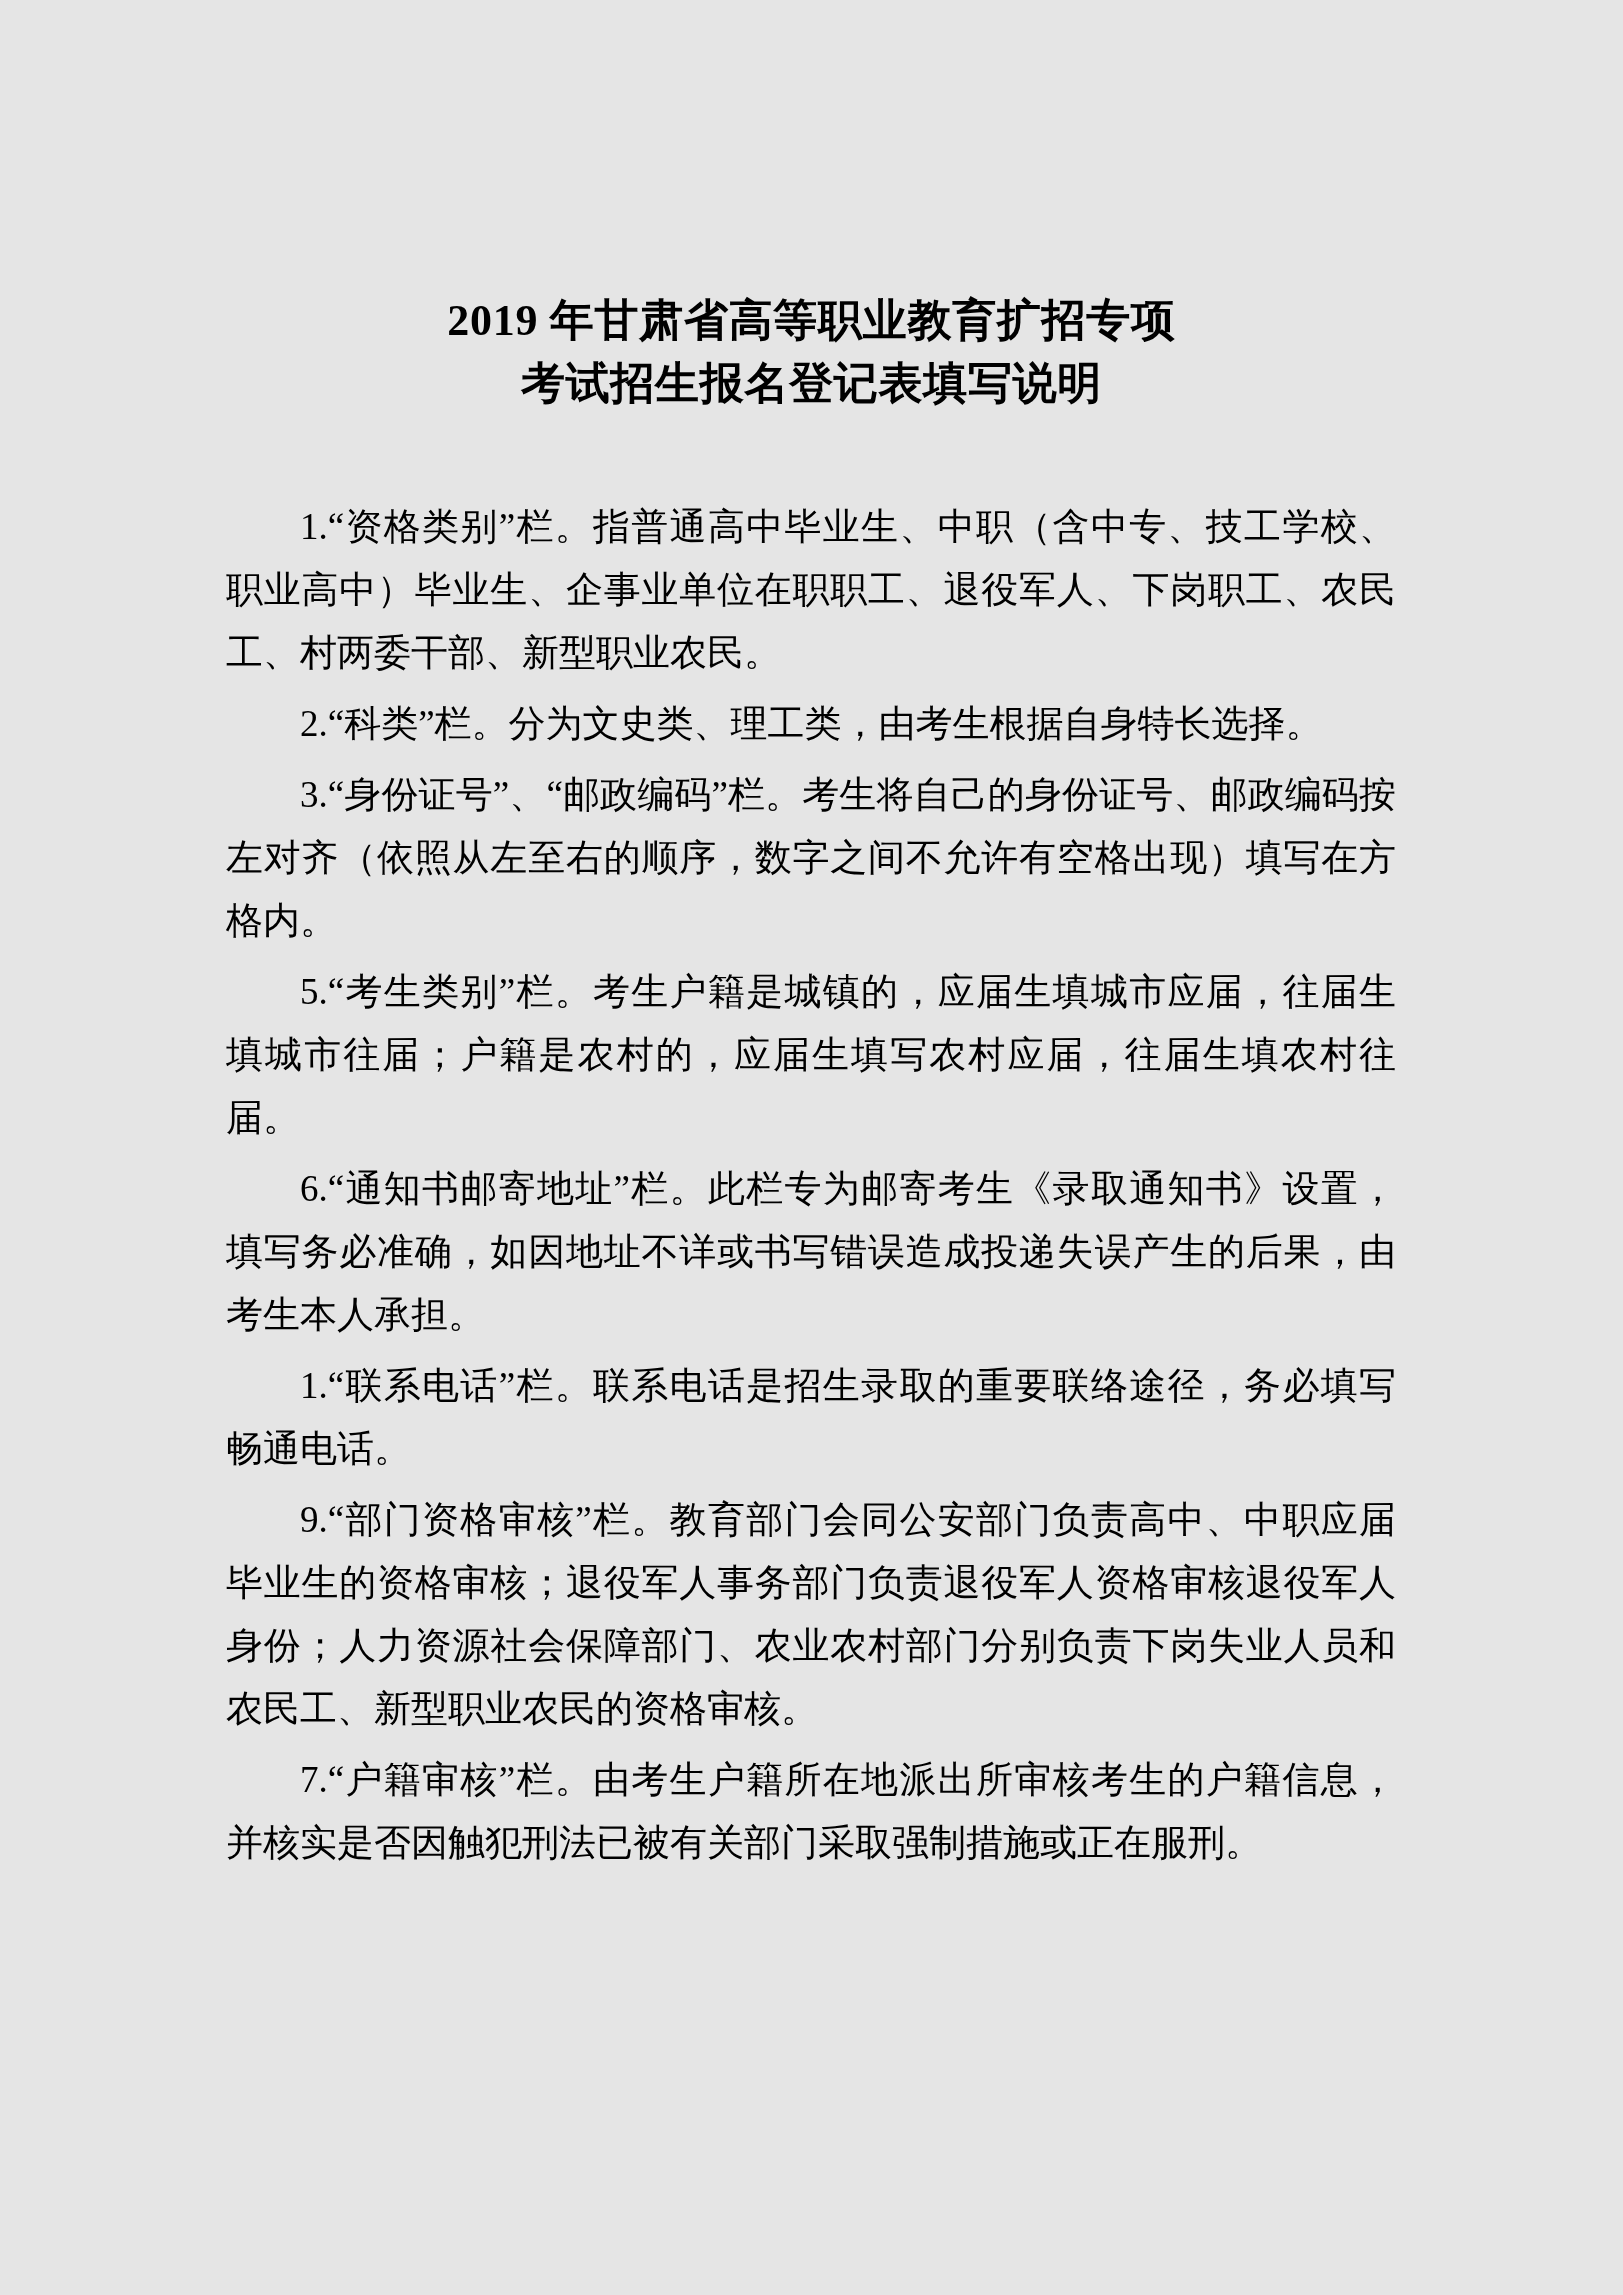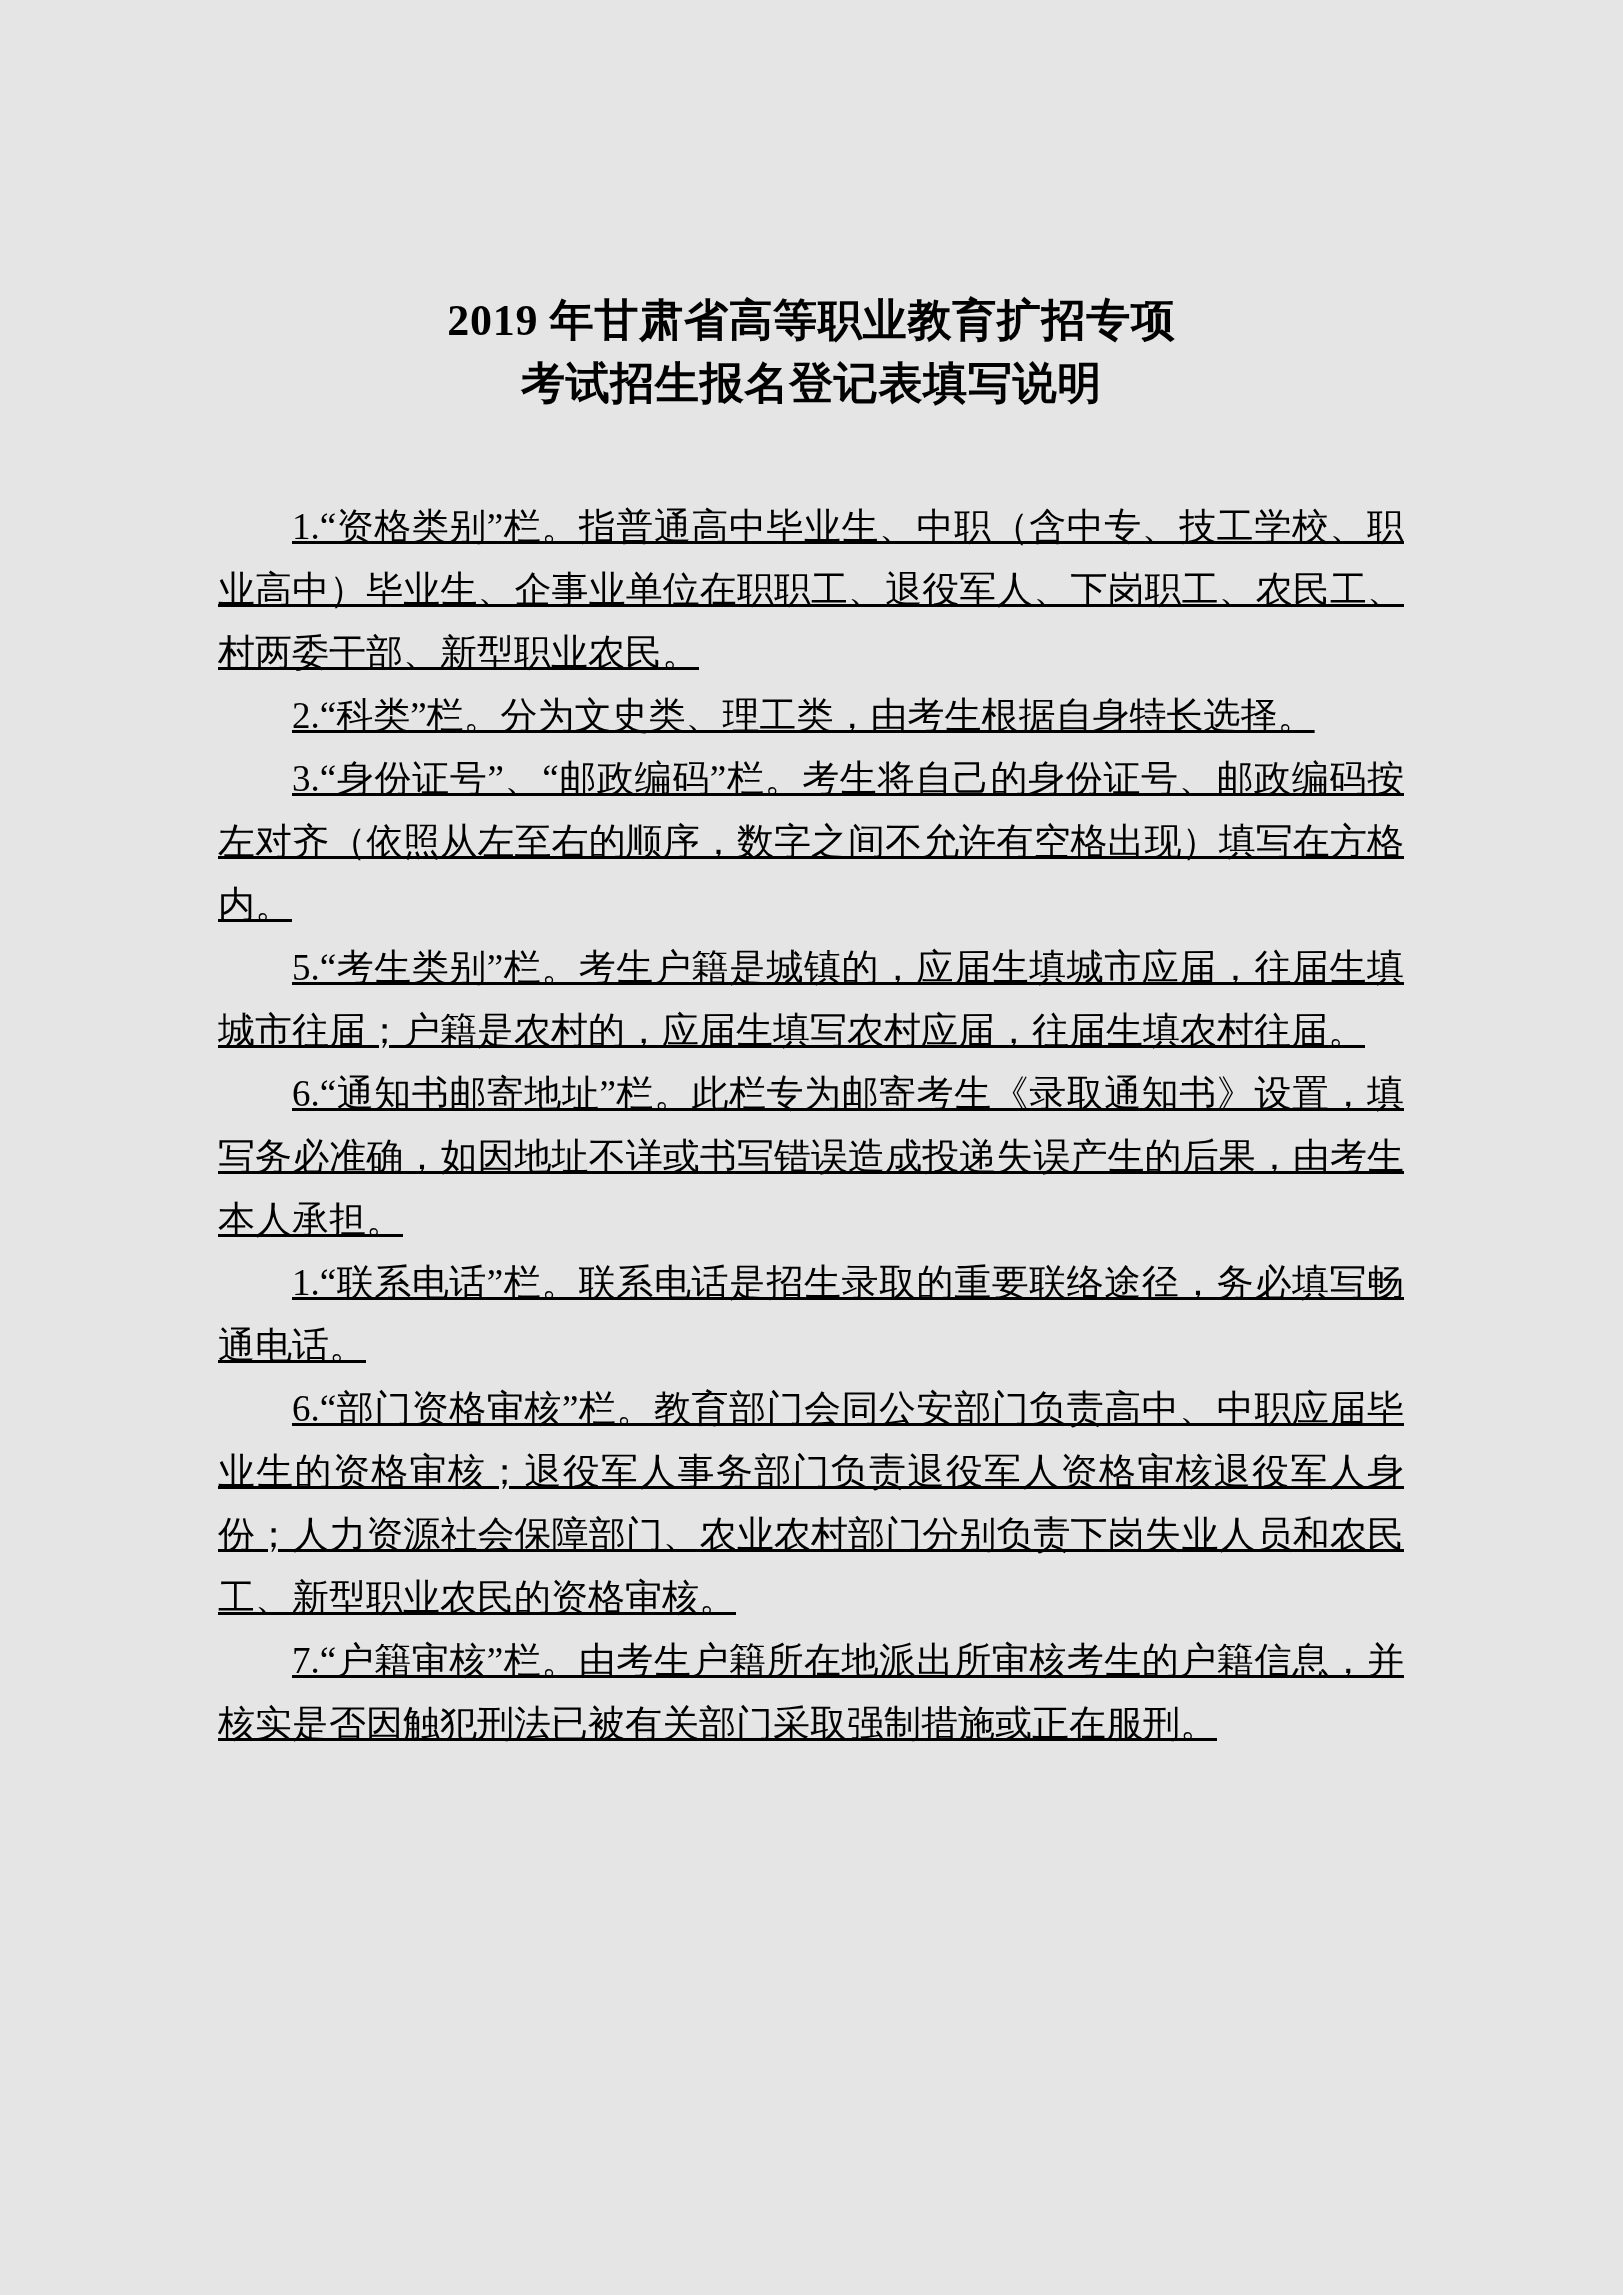--- a/index.html
+++ b/index.html
@@ -25,24 +25,23 @@
     letter-spacing: 0.7px;
   }
   .content {
     margin: 80px 219px 0 218px;
     font-size: 37px;
     line-height: 63px;
     text-align: justify;
     text-justify: inter-character;
   }
   .content p {
-    margin: 0;
+    margin: 8px;
     padding: 0;
     text-indent: 2em;
-    text-decoration: underline;
   }
   .page-number {
     position: absolute;
     top: 2142px;
     left: 0;
     width: 100%;
     text-align: center;
     font-size: 26px;
     line-height: 31px;
   }
@@ -57,19 +56,19 @@
     <div>考试招生报名登记表填写说明</div>
   </div>
 
   <div class="content">
     <p>1.“资格类别”栏。指普通高中毕业生、中职（含中专、技工学校、职业高中）毕业生、企事业单位在职职工、退役军人、下岗职工、农民工、村两委干部、新型职业农民。</p>
     <p>2.“科类”栏。分为文史类、理工类，由考生根据自身特长选择。</p>
     <p>3.“身份证号”、“邮政编码”栏。考生将自己的身份证号、邮政编码按左对齐（依照从左至右的顺序，数字之间不允许有空格出现）填写在方格内。</p>
     <p>5.“考生类别”栏。考生户籍是城镇的，应届生填城市应届，往届生填城市往届；户籍是农村的，应届生填写农村应届，往届生填农村往届。</p>
     <p>6.“通知书邮寄地址”栏。此栏专为邮寄考生《录取通知书》设置，填写务必准确，如因地址不详或书写错误造成投递失误产生的后果，由考生本人承担。</p>
     <p>1.“联系电话”栏。联系电话是招生录取的重要联络途径，务必填写畅通电话。</p>
-    <p>6.“部门资格审核”栏。教育部门会同公安部门负责高中、中职应届毕业生的资格审核；退役军人事务部门负责退役军人资格审核退役军人身份；人力资源社会保障部门、农业农村部门分别负责下岗失业人员和农民工、新型职业农民的资格审核。</p>
+    <p>9.“部门资格审核”栏。教育部门会同公安部门负责高中、中职应届毕业生的资格审核；退役军人事务部门负责退役军人资格审核退役军人身份；人力资源社会保障部门、农业农村部门分别负责下岗失业人员和农民工、新型职业农民的资格审核。</p>
     <p>7.“户籍审核”栏。由考生户籍所在地派出所审核考生的户籍信息，并核实是否因触犯刑法已被有关部门采取强制措施或正在服刑。</p>
   </div>
 
 
 </div>
 
 
 </body></html>

